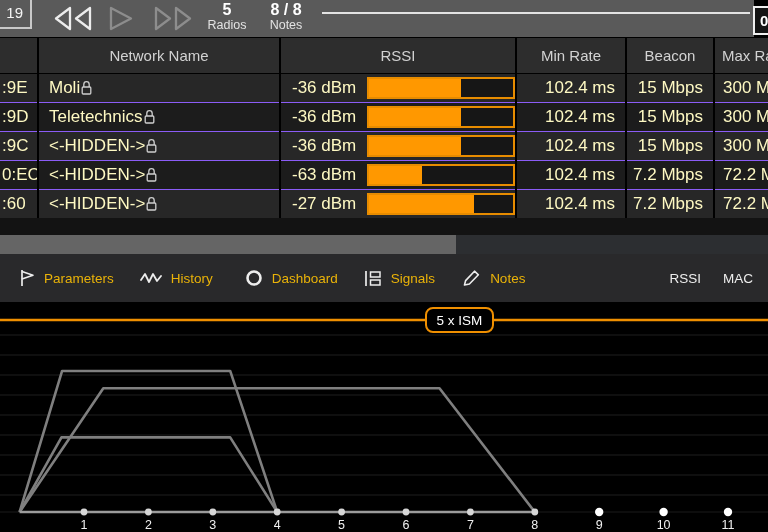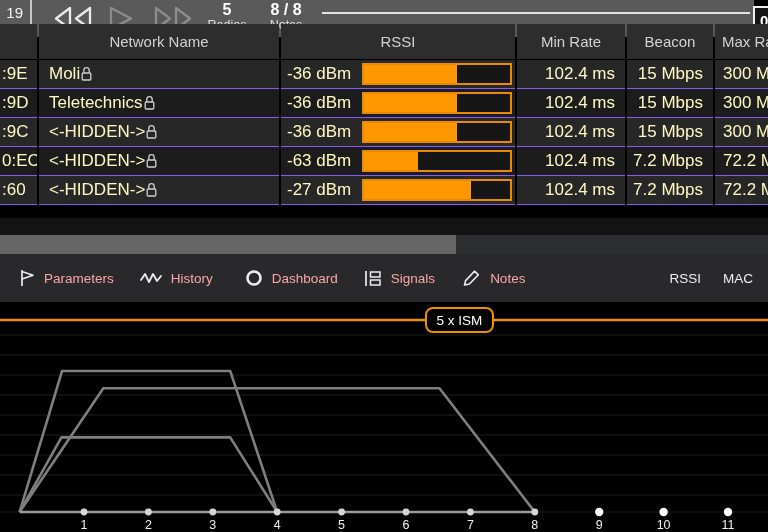--- a/index.html
+++ b/index.html
@@ -14,51 +14,51 @@
   .tb-icon{position:absolute;top:5px;}
   .stack{position:absolute;top:1px;width:56px;text-align:center;}
   .stack .val{font-size:16px;font-weight:600;color:#fff;line-height:17px;}
   .stack .lbl{font-size:12.5px;color:#e2e2e2;line-height:15px;}
   .timeline{position:absolute;left:322px;top:12px;width:428px;height:2px;background:#e3e3e3;}
   .time-box{position:absolute;left:753px;top:6px;width:46px;height:29px;border:2px solid #f0f0f0;
     background:#151515;color:#fff;font-weight:700;font-size:15px;display:flex;align-items:center;
     padding-left:5px;box-sizing:border-box;}
 
   
-  .nettable{position:absolute;top:24px;left:0;right:0;}
+  .nettable{position:absolute;top:38px;left:0;right:0;}
   .thead,.trow{display:grid;grid-template-columns:37px 240px 234px 108px 86px 1fr;column-gap:2px;}
   .thead{height:35px;margin-bottom:1px;}
   .thead .hcell{background:#2d2d2d;color:#d2d2d2;font-size:15px;display:flex;
     align-items:center;justify-content:center;overflow:hidden;white-space:nowrap;}
   .thead .hmax{justify-content:flex-start;padding-left:7px;}
   .trow{height:29px;}
   .cell{display:flex;align-items:center;overflow:hidden;white-space:nowrap;
     border-bottom:1px solid #8b5cf6;box-sizing:border-box;font-size:17px;color:#fef9c3;}
   .trow:nth-of-type(odd) .cell{background:#1c1c1c;}
   .trow:nth-of-type(even) .cell{background:#272727;}
   .cell.mac{padding-left:2px;}
   .cell.name{justify-content:flex-start;padding:0 12px 0 10px;}
   .cell.num{justify-content:flex-end;padding-right:10px;}
   .cell.max{justify-content:flex-start;padding-left:8px;}
-  .cell.rssi{padding-left:6px;}
+  .cell.rssi{padding-left:11px;}
   .rssiv{display:inline-block;width:64px;text-align:right;}
   .bar{margin-left:11px;width:146px;height:18px;border:2px solid #e78c00;background:#161616;position:relative;}
   .bar-fill{height:100%;background:var(--accent,#ff9800);}
   .lock{flex:0 0 auto;}
 
   .filler{position:absolute;top:218px;left:0;right:0;height:17px;background:#131313;}
 
   
   .hscroll{position:absolute;top:235px;left:0;right:0;height:19px;background:#2c2e31;}
   .hthumb{position:absolute;left:0;top:0;width:456px;height:19px;background:#656565;}
 
   
   .tabbar{position:absolute;top:254px;left:0;right:0;height:48px;background:#29292b;
     display:flex;align-items:center;padding-left:20px;box-sizing:border-box;}
-  .tab{display:flex;align-items:center;gap:9px;color:#fca5a5;font-size:13.5px;cursor:default;}
+  .tab{display:flex;align-items:center;gap:9px;color:#eab308;font-size:13.5px;cursor:default;}
   .tab svg{display:block;}
   .t-param{margin-right:26px;}.t-hist{margin-right:32px;}.t-dash{margin-right:26px;}
   .t-sig{margin-right:27px;}
   .tab-spacer{flex:1;}
   .sort-lbl{color:#ededed;font-size:13.5px;}
   .sort-rssi{margin-right:22px;}
   .sort-mac{margin-right:15px;}
 
   
   .chart{position:absolute;top:302px;left:0;right:0;height:230px;background:#000;}

